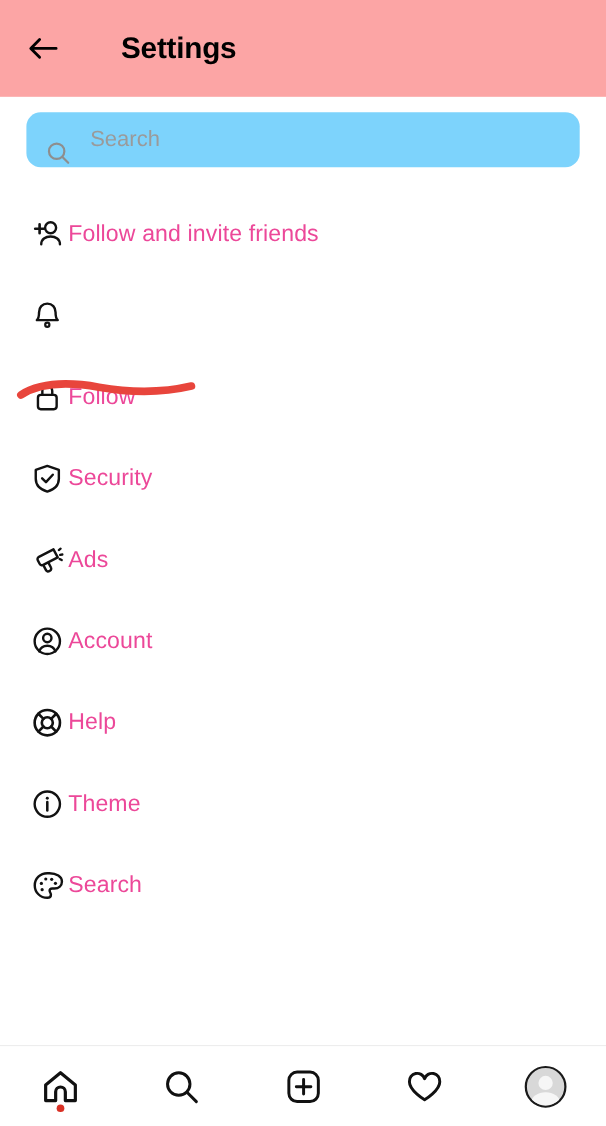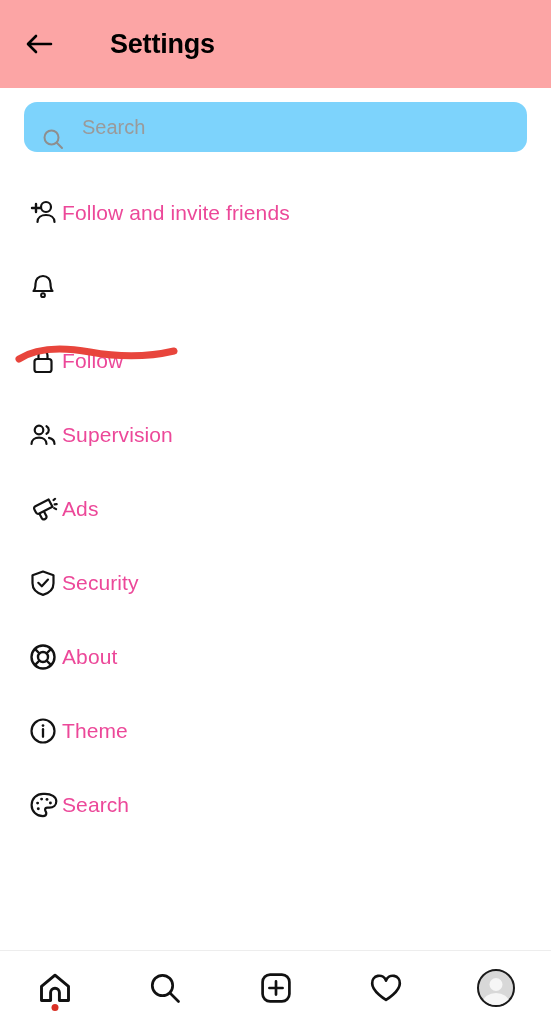--- a/index.html
+++ b/index.html
@@ -234,63 +234,62 @@
         <path d="M11.5 14v-3.6a4.5 4.5 0 0 1 9 0V14" stroke="#121212" stroke-width="2.2" stroke-linecap="round"></path>
       </svg>
     </span>
     <span class="item-label">Follow</span>
   </div>
 
   <svg class="annotation" viewBox="0 0 170 26" fill="none">
     <path d="M5 17 C22 6, 48 5, 76 10 C104 15, 130 16, 160 9" stroke="#E8453C" stroke-width="7" stroke-linecap="round" fill="none"></path>
   </svg>
 
-  <div class="settings-item">
-    <span class="item-icon">
-      <svg width="32" height="32" viewBox="0 0 32 32" fill="none">
-        <circle cx="12" cy="11" r="4.3" stroke="#121212" stroke-width="2.2"></circle>
-        <path d="M4.5 25c0-4 3.4-6.4 7.5-6.4s7.5 2.4 7.5 6.4" stroke="#121212" stroke-width="2.2" stroke-linecap="round"></path>
-        <path d="M19.5 7.2a4.3 4.3 0 0 1 0 7.6" stroke="#121212" stroke-width="2.2" stroke-linecap="round"></path>
-        <path d="M22 18.9c3.3.6 5.5 2.9 5.5 6.1" stroke="#121212" stroke-width="2.2" stroke-linecap="round"></path>
-      </svg>
-    </span>
-    <span class="item-label">Supervision</span>
+
+  <div class="settings-item">
+    <span class="item-icon">
+      <svg width="32" height="32" viewBox="0 0 32 32" fill="none">
+        <path d="M16 4.5 L26.5 8.2 v8.1c0 6-4.6 9.9-10.5 11.6C10.1 26.2 5.5 22.3 5.5 16.3V8.2z" stroke="#121212" stroke-width="2.2" stroke-linejoin="round"></path>
+        <path d="M11.3 15.8 L14.8 19.3 L21 12.6" stroke="#121212" stroke-width="2.2" stroke-linecap="round" stroke-linejoin="round"></path>
+      </svg>
+    </span>
+    <span class="item-label">Security</span>
   </div>
 
   <div class="settings-item">
     <span class="item-icon">
       <svg width="32" height="32" viewBox="0 0 32 32" fill="none">
         <path d="M21.6 6.4 L8.4 13.2 a2.4 2.4 0 0 0-1 3.3 l1.6 3 a2.4 2.4 0 0 0 3.3 1 L25.5 13.7z" stroke="#121212" stroke-width="2.2" stroke-linejoin="round"></path>
         <path d="M12.2 20.3 l2.6 5 a2.1 2.1 0 0 0 2.9.9 l.7-.4 a2.1 2.1 0 0 0 .9-2.9 l-2.3-4.4" stroke="#121212" stroke-width="2.2" stroke-linejoin="round"></path>
         <path d="M26.5 7.1 l1.6-1.3 M27.6 11.4 l2.1-.3 M27.2 15.1 l1.9 1.1" stroke="#121212" stroke-width="2.1" stroke-linecap="round"></path>
       </svg>
     </span>
     <span class="item-label">Ads</span>
   </div>
 
   <div class="settings-item">
     <span class="item-icon">
       <svg width="32" height="32" viewBox="0 0 32 32" fill="none">
-        <path d="M16 4.5 L26.5 8.2 v8.1c0 6-4.6 9.9-10.5 11.6C10.1 26.2 5.5 22.3 5.5 16.3V8.2z" stroke="#121212" stroke-width="2.2" stroke-linejoin="round"></path>
-        <path d="M11.3 15.8 L14.8 19.3 L21 12.6" stroke="#121212" stroke-width="2.2" stroke-linecap="round" stroke-linejoin="round"></path>
-      </svg>
-    </span>
-    <span class="item-label">Security</span>
-  </div>
-
+        <circle cx="16" cy="16" r="11.5" stroke="#121212" stroke-width="2.2"></circle>
+        <circle cx="16" cy="13" r="3.8" stroke="#121212" stroke-width="2.2"></circle>
+        <path d="M8.6 25.2c1.1-3.2 3.9-5.2 7.4-5.2s6.3 2 7.4 5.2" stroke="#121212" stroke-width="2.2" stroke-linecap="round"></path>
+      </svg>
+    </span>
+    <span class="item-label">Account</span>
+  </div>
 
   <div class="settings-item">
     <span class="item-icon">
       <svg width="32" height="32" viewBox="0 0 32 32" fill="none">
         <circle cx="16" cy="16" r="11.5" stroke="#121212" stroke-width="2.4"></circle>
         <circle cx="16" cy="16" r="5" stroke="#121212" stroke-width="2.4"></circle>
         <path d="M7.9 7.9 L12.5 12.5 M24.1 7.9 L19.5 12.5 M7.9 24.1 L12.5 19.5 M24.1 24.1 L19.5 19.5" stroke="#121212" stroke-width="2.4" stroke-linecap="round"></path>
       </svg>
     </span>
-    <span class="item-label">About</span>
+    <span class="item-label">Help</span>
   </div>
 
   <div class="settings-item">
     <span class="item-icon">
       <svg width="32" height="32" viewBox="0 0 32 32" fill="none">
         <circle cx="16" cy="16" r="11.5" stroke="#121212" stroke-width="2.2"></circle>
         <path d="M16 14.2 v7.6" stroke="#121212" stroke-width="2.3" stroke-linecap="round"></path>
         <circle cx="16" cy="10.6" r="1.35" fill="#121212"></circle>
       </svg>
     </span>

